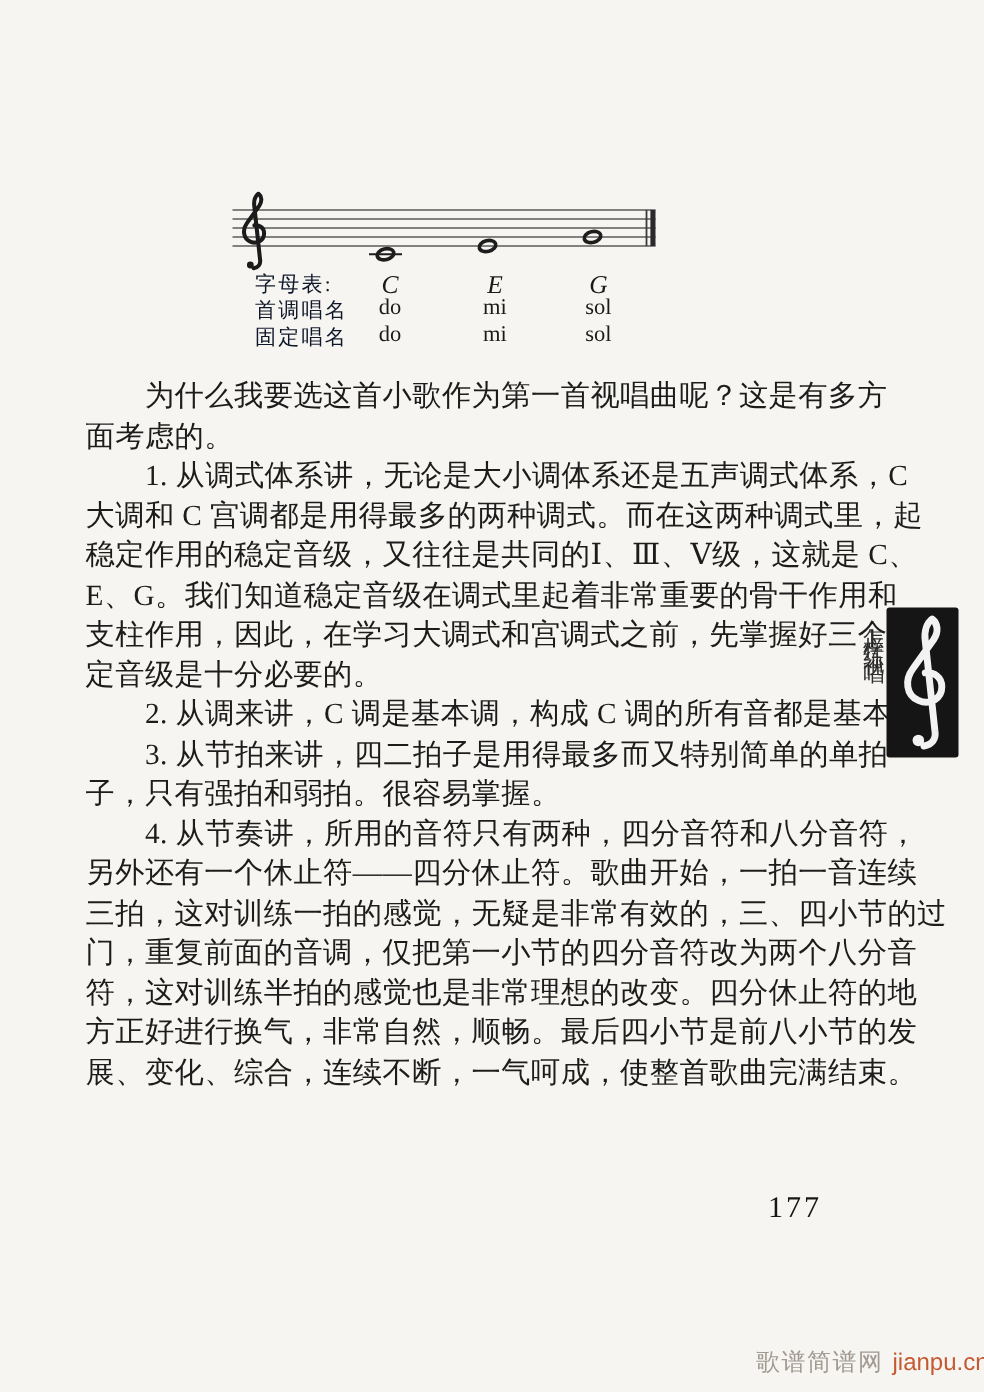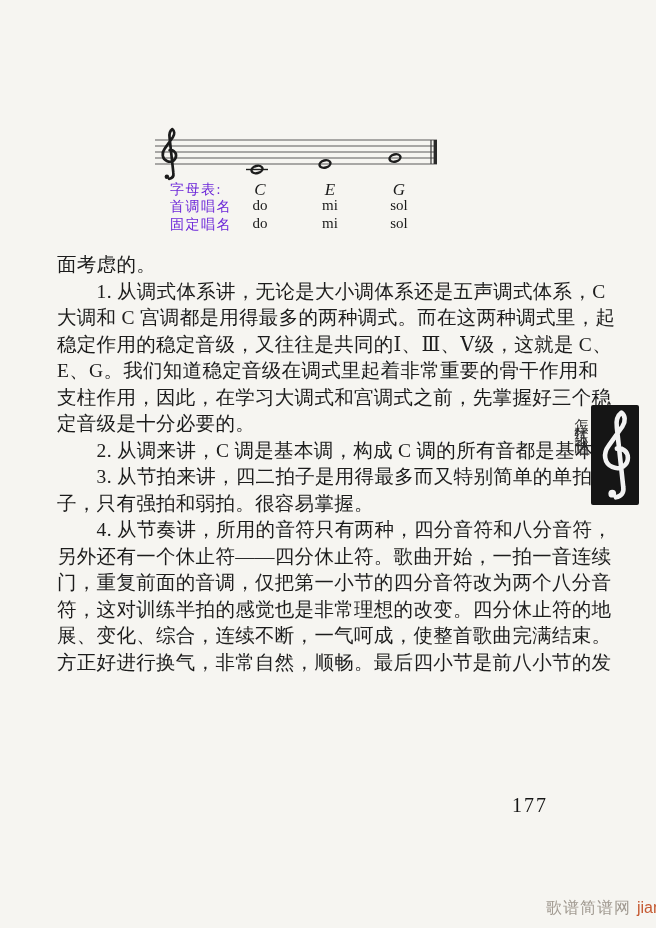--- a/index.html
+++ b/index.html
@@ -17,21 +17,21 @@
   .endbar-thin{stroke:#3a3a3a;stroke-width:1.2;}
   .endbar-thick{fill:#2a2a2a;}
   .clef{color:#1b1b1b;}
   .wholenote{fill:none;stroke:#1d1d1d;stroke-width:2.4;}
   .ledger{stroke:#1d1d1d;stroke-width:1.4;}
   
   .pitch-table{position:absolute;left:170px;top:180px;width:270px;}
   .pt-row{position:relative;height:17.4px;}
   .pt-label{
     position:absolute;left:0;top:1px;
-    font-size:14px;letter-spacing:1.5px;color:#6d28d9;white-space:nowrap;
+    font-size:14px;letter-spacing:1.5px;color:#0f172a;white-space:nowrap;
   }
   .pt-val{
     position:absolute;top:0;width:44px;text-align:center;
     font-size:15px;color:#1a1a1a;
   }
   .pt-row.letters .pt-val{font-style:italic;font-size:17px;}
   
   .body-text{position:absolute;left:57px;top:252px;width:516px;}
   .text-line{
     height:26.5px;line-height:26.5px;
@@ -109,44 +109,46 @@
       </div>
       <div class="pt-row solfege">
         <span class="pt-label">固定唱名</span>
         <span class="pt-val" style="left: 68px;">do</span>
         <span class="pt-val" style="left: 138px;">mi</span>
         <span class="pt-val" style="left: 207px;">sol</span>
       </div>
     </div>
 
   <div class="body-text" id="body-text">
+      <div class="text-line">　　为什么我要选这首小歌作为第一首视唱曲呢？这是有多方</div>
       <div class="text-line">面考虑的。</div>
       <div class="text-line">　　1. 从调式体系讲，无论是大小调体系还是五声调式体系，C</div>
       <div class="text-line">大调和 C 宫调都是用得最多的两种调式。而在这两种调式里，起</div>
       <div class="text-line">稳定作用的稳定音级，又往往是共同的Ⅰ、Ⅲ、Ⅴ级，这就是 C、</div>
       <div class="text-line">E、G。我们知道稳定音级在调式里起着非常重要的骨干作用和</div>
       <div class="text-line">支柱作用，因此，在学习大调式和宫调式之前，先掌握好三个稳</div>
       <div class="text-line">定音级是十分必要的。</div>
       <div class="text-line">　　2. 从调来讲，C 调是基本调，构成 C 调的所有音都是基本音</div>
       <div class="text-line">　　3. 从节拍来讲，四二拍子是用得最多而又特别简单的单拍</div>
       <div class="text-line">子，只有强拍和弱拍。很容易掌握。</div>
       <div class="text-line">　　4. 从节奏讲，所用的音符只有两种，四分音符和八分音符，</div>
       <div class="text-line">另外还有一个休止符——四分休止符。歌曲开始，一拍一音连续</div>
+      <div class="text-line">三拍，这对训练一拍的感觉，无疑是非常有效的，三、四小节的过</div>
       <div class="text-line">门，重复前面的音调，仅把第一小节的四分音符改为两个八分音</div>
       <div class="text-line">符，这对训练半拍的感觉也是非常理想的改变。四分休止符的地</div>
+      <div class="text-line">方正好进行换气，非常自然，顺畅。最后四小节是前八小节的发</div>
       <div class="text-line">展、变化、综合，连续不断，一气呵成，使整首歌曲完满结束。</div>
-      <div class="text-line">方正好进行换气，非常自然，顺畅。最后四小节是前八小节的发</div>
     </div>
 
   <div class="side-label">怎样练视唱</div>
   <div class="side-box">
     <svg class="side-clef" viewBox="0 0 40 100">
       <use href="#clefsym" x="0" y="0" width="40" height="100"></use>
     </svg>
   </div>
 
   <div class="pageno">177</div>
 
   <div class="watermark">
-    <span class="wm-name" style="color: rgb(161, 154, 145); margin-left: 42px;">歌谱简谱网</span><span class="wm-url" style="color: rgb(197, 90, 50);">jianpu.cn</span>
+    <span class="wm-name" style="color: rgb(161, 154, 145);">歌谱简谱网</span><span class="wm-url" style="color: rgb(197, 90, 50);">jianpu.cn</span>
   </div>
 
 </div>
 
 </body></html>

